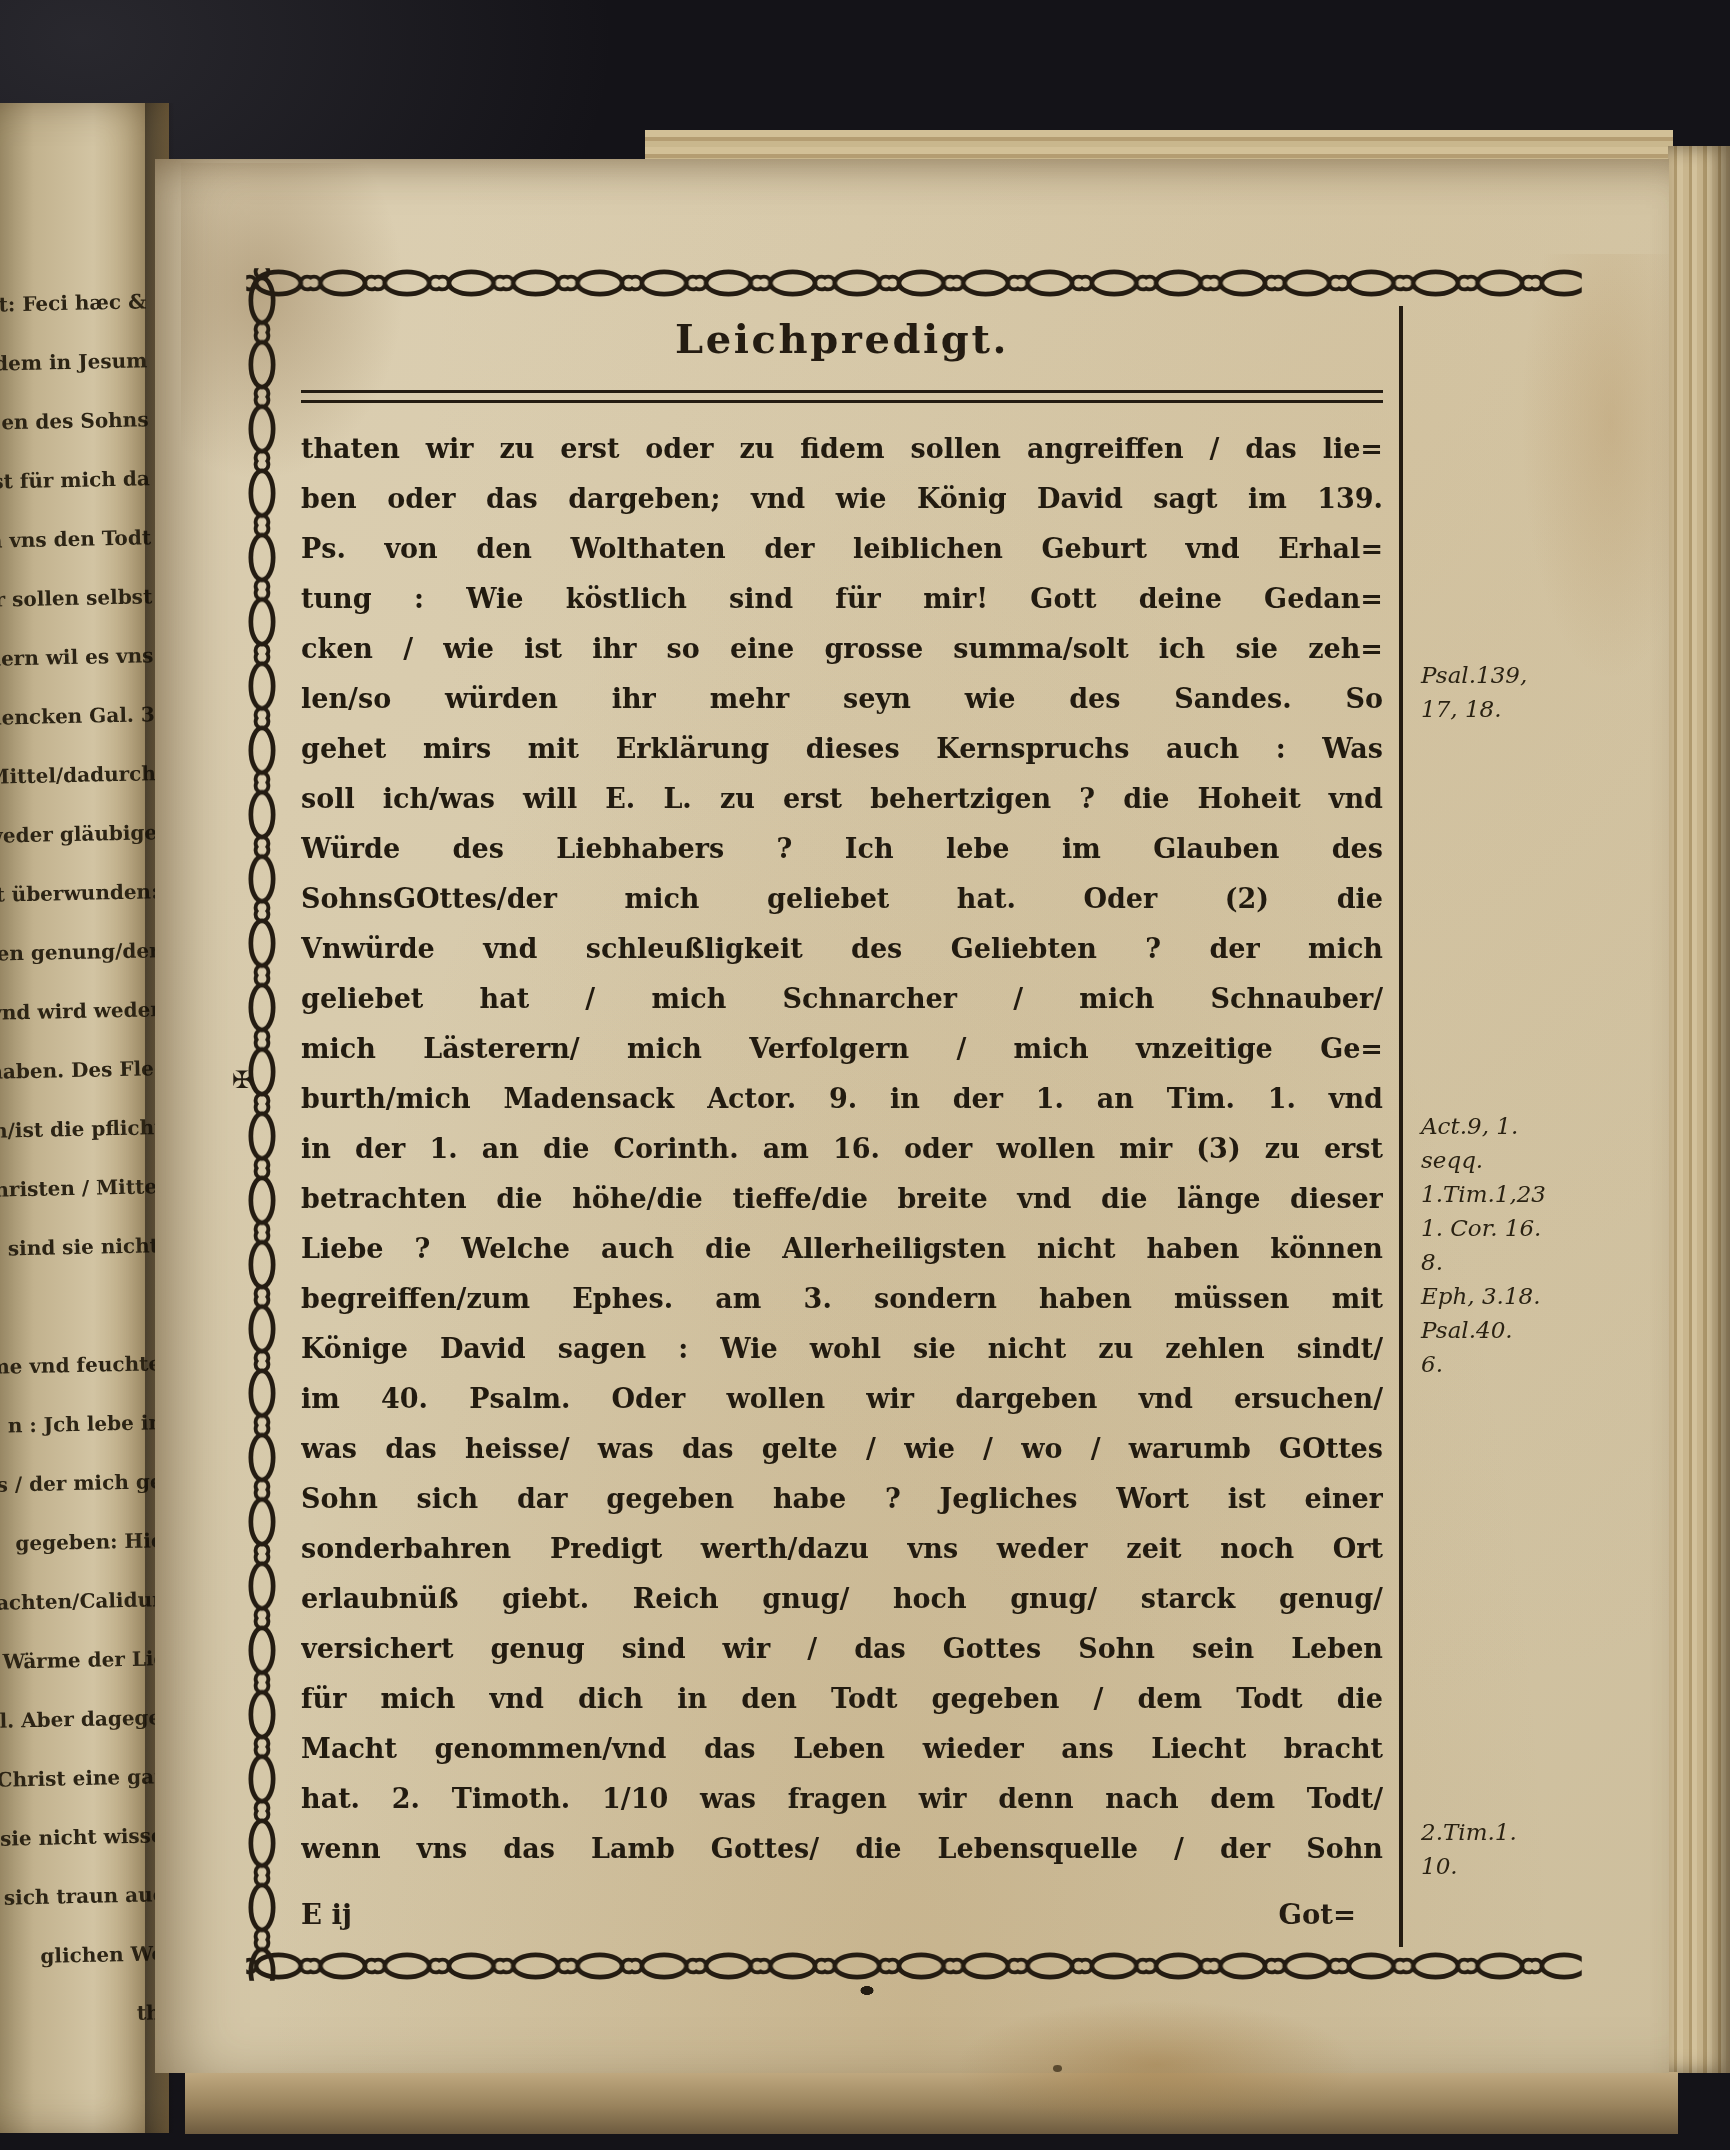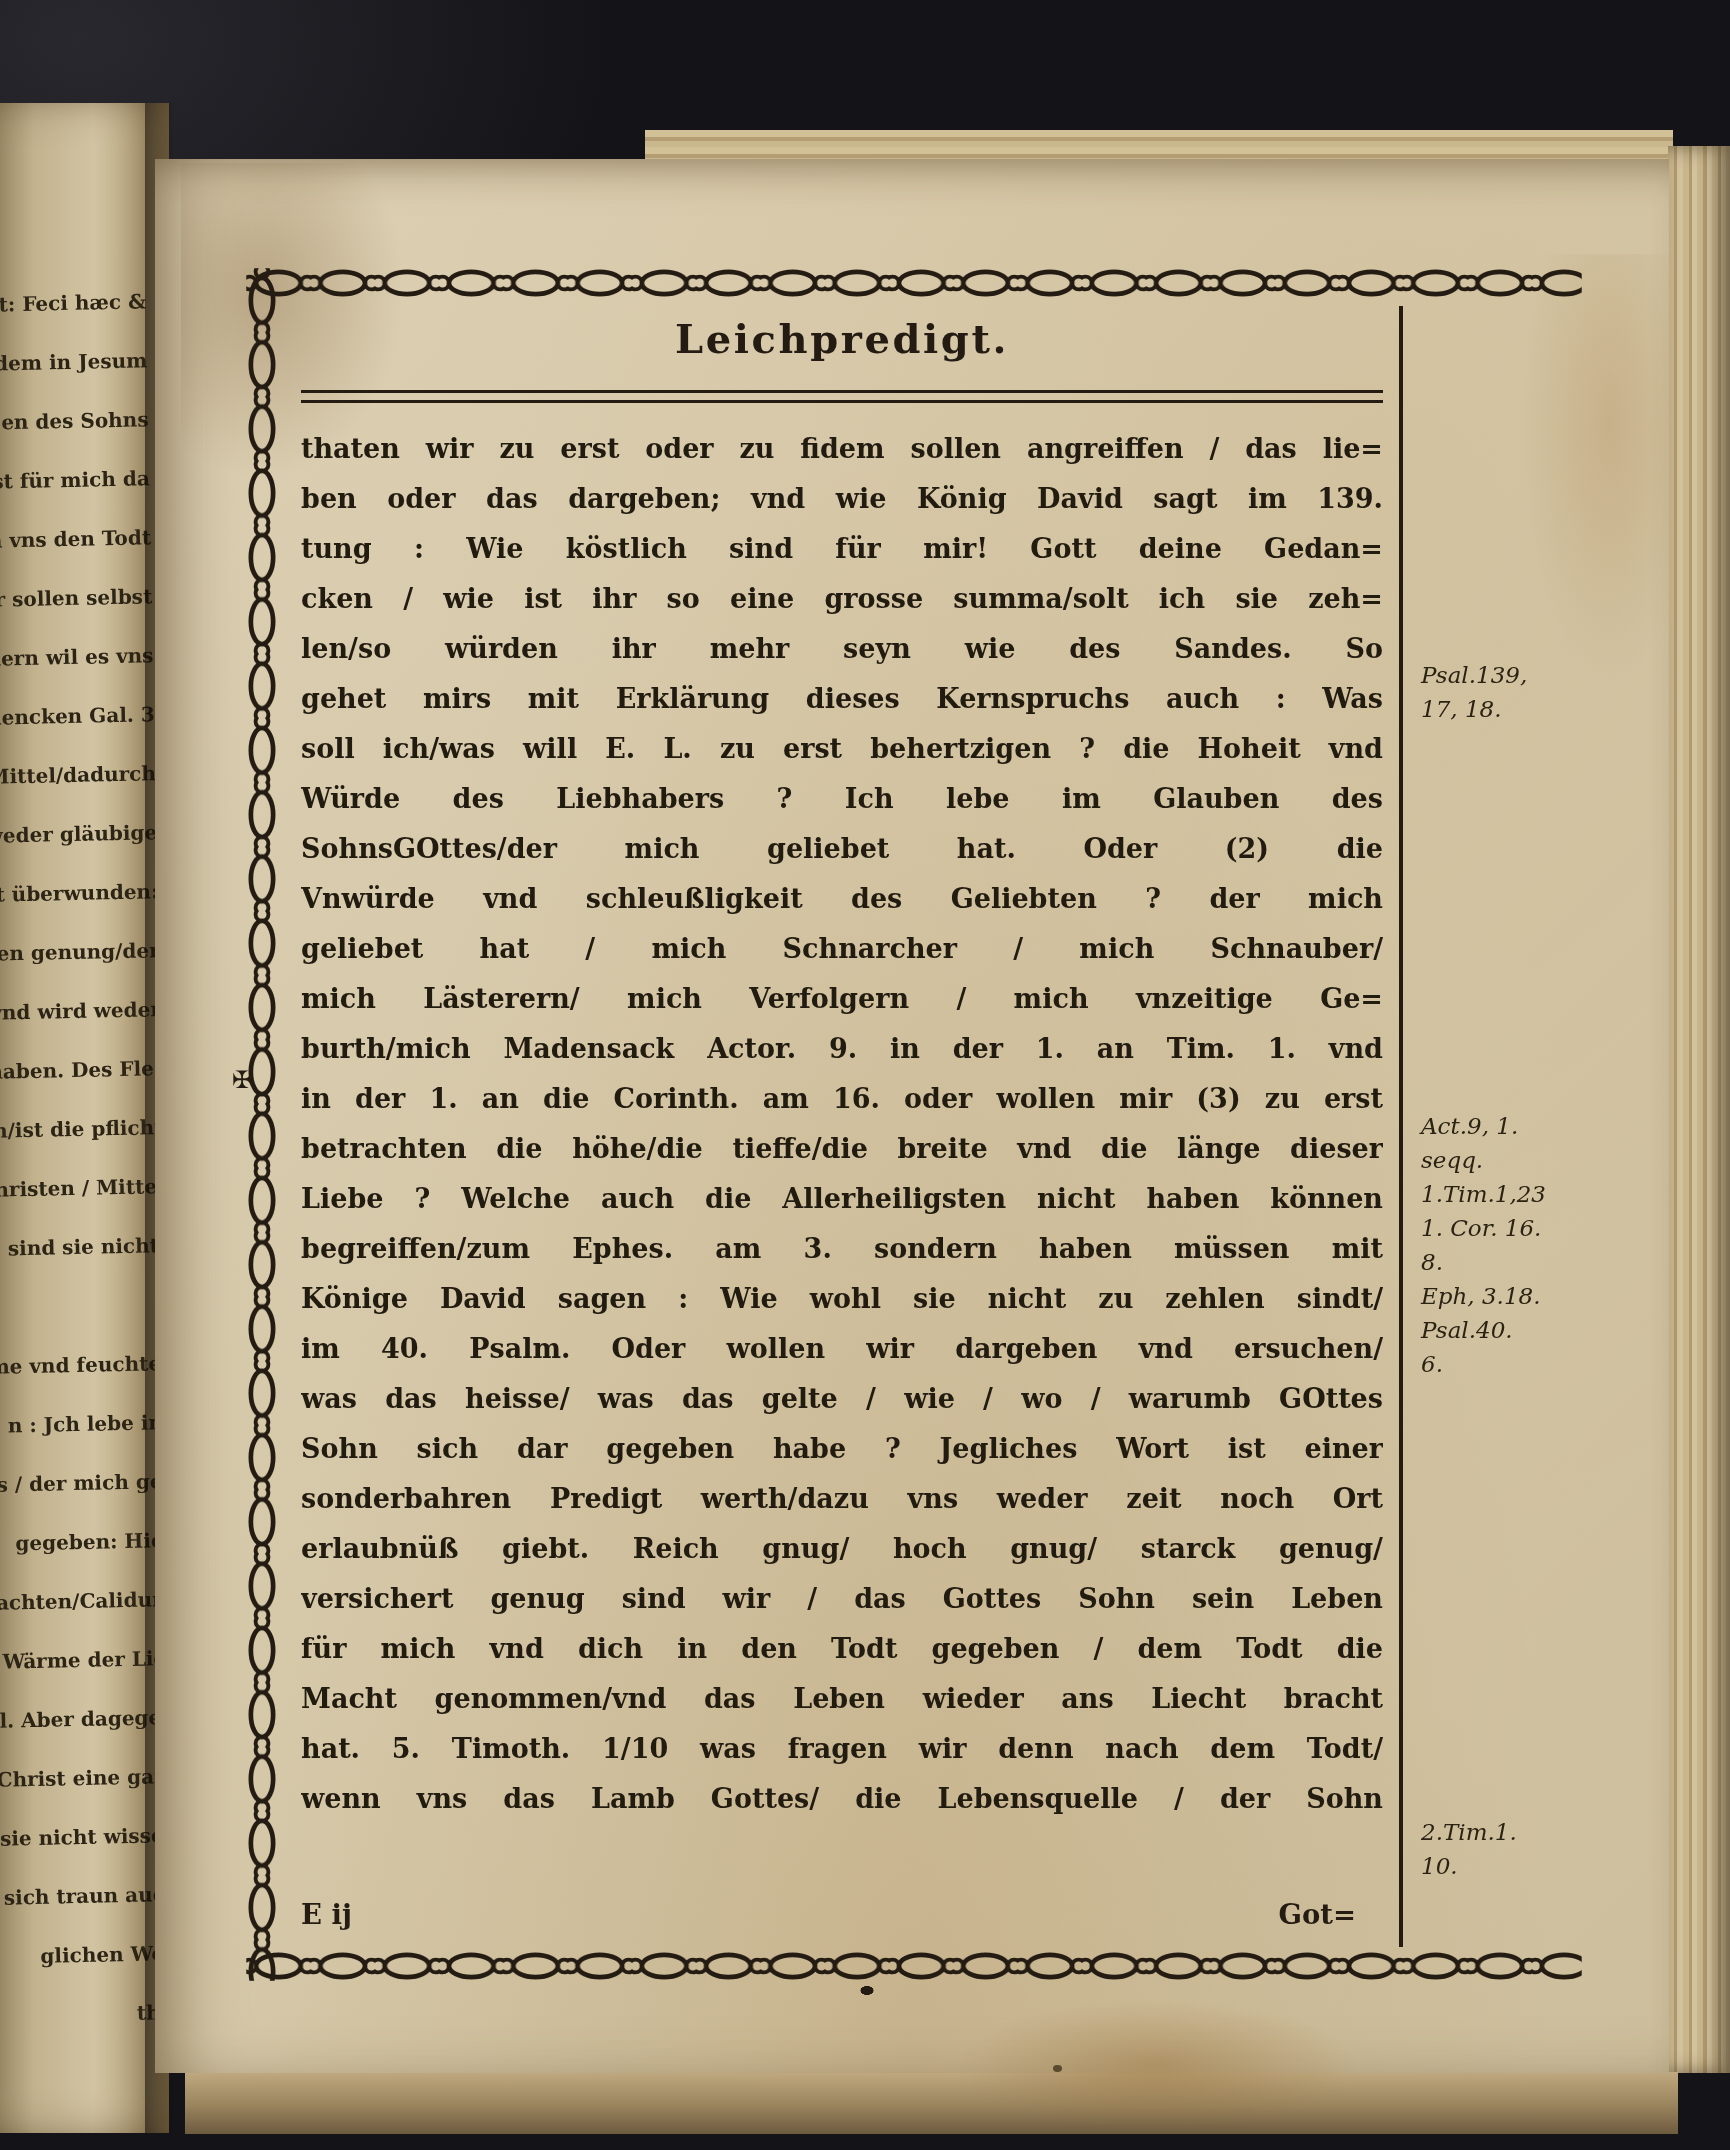--- a/index.html
+++ b/index.html
@@ -188,20 +188,21 @@
     <div class="header">Leichpredigt.</div>
     <div class="rule rule-h1"></div>
     <div class="rule rule-h2"></div>
 
     <div class="text-block">
 
         <div class="text-line">thaten wir zu erst oder zu fidem sollen angreiffen / das lie=</div>
 
         <div class="text-line">ben oder das dargeben; vnd wie König David sagt im 139.</div>
 
+        <div class="text-line">Ps. von den Wolthaten der leiblichen Geburt vnd Erhal=</div>
 
         <div class="text-line">tung : Wie köstlich sind für mir! Gott deine Gedan=</div>
 
         <div class="text-line">cken / wie ist ihr so eine grosse summa/solt ich sie zeh=</div>
 
         <div class="text-line">len/so würden ihr mehr seyn wie des Sandes.  So</div>
 
         <div class="text-line">gehet mirs mit Erklärung dieses Kernspruchs auch : Was</div>
 
         <div class="text-line">soll ich/was will E. L. zu erst behertzigen ? die Hoheit vnd</div>
@@ -237,21 +238,21 @@
         <div class="text-line">sonderbahren Predigt werth/dazu vns weder zeit noch Ort</div>
 
         <div class="text-line">erlaubnüß giebt.  Reich gnug/ hoch gnug/ starck genug/</div>
 
         <div class="text-line">versichert genug sind wir /  das Gottes Sohn sein Leben</div>
 
         <div class="text-line">für mich vnd dich in den Todt gegeben / dem Todt die</div>
 
         <div class="text-line">Macht genommen/vnd das Leben wieder ans Liecht bracht</div>
 
-        <div class="text-line">hat. 5. Timoth. 1/10 was fragen wir denn nach dem Todt/</div>
+        <div class="text-line">hat. 2. Timoth. 1/10 was fragen wir denn nach dem Todt/</div>
 
         <div class="text-line">wenn vns das Lamb Gottes/ die Lebensquelle / der Sohn</div>
       </div>
 
     <div class="signature-row">
       <span class="signature">E ij</span>
       <span class="catchword">Got=</span>
     </div>
 
     <div class="notes notes-g1">

